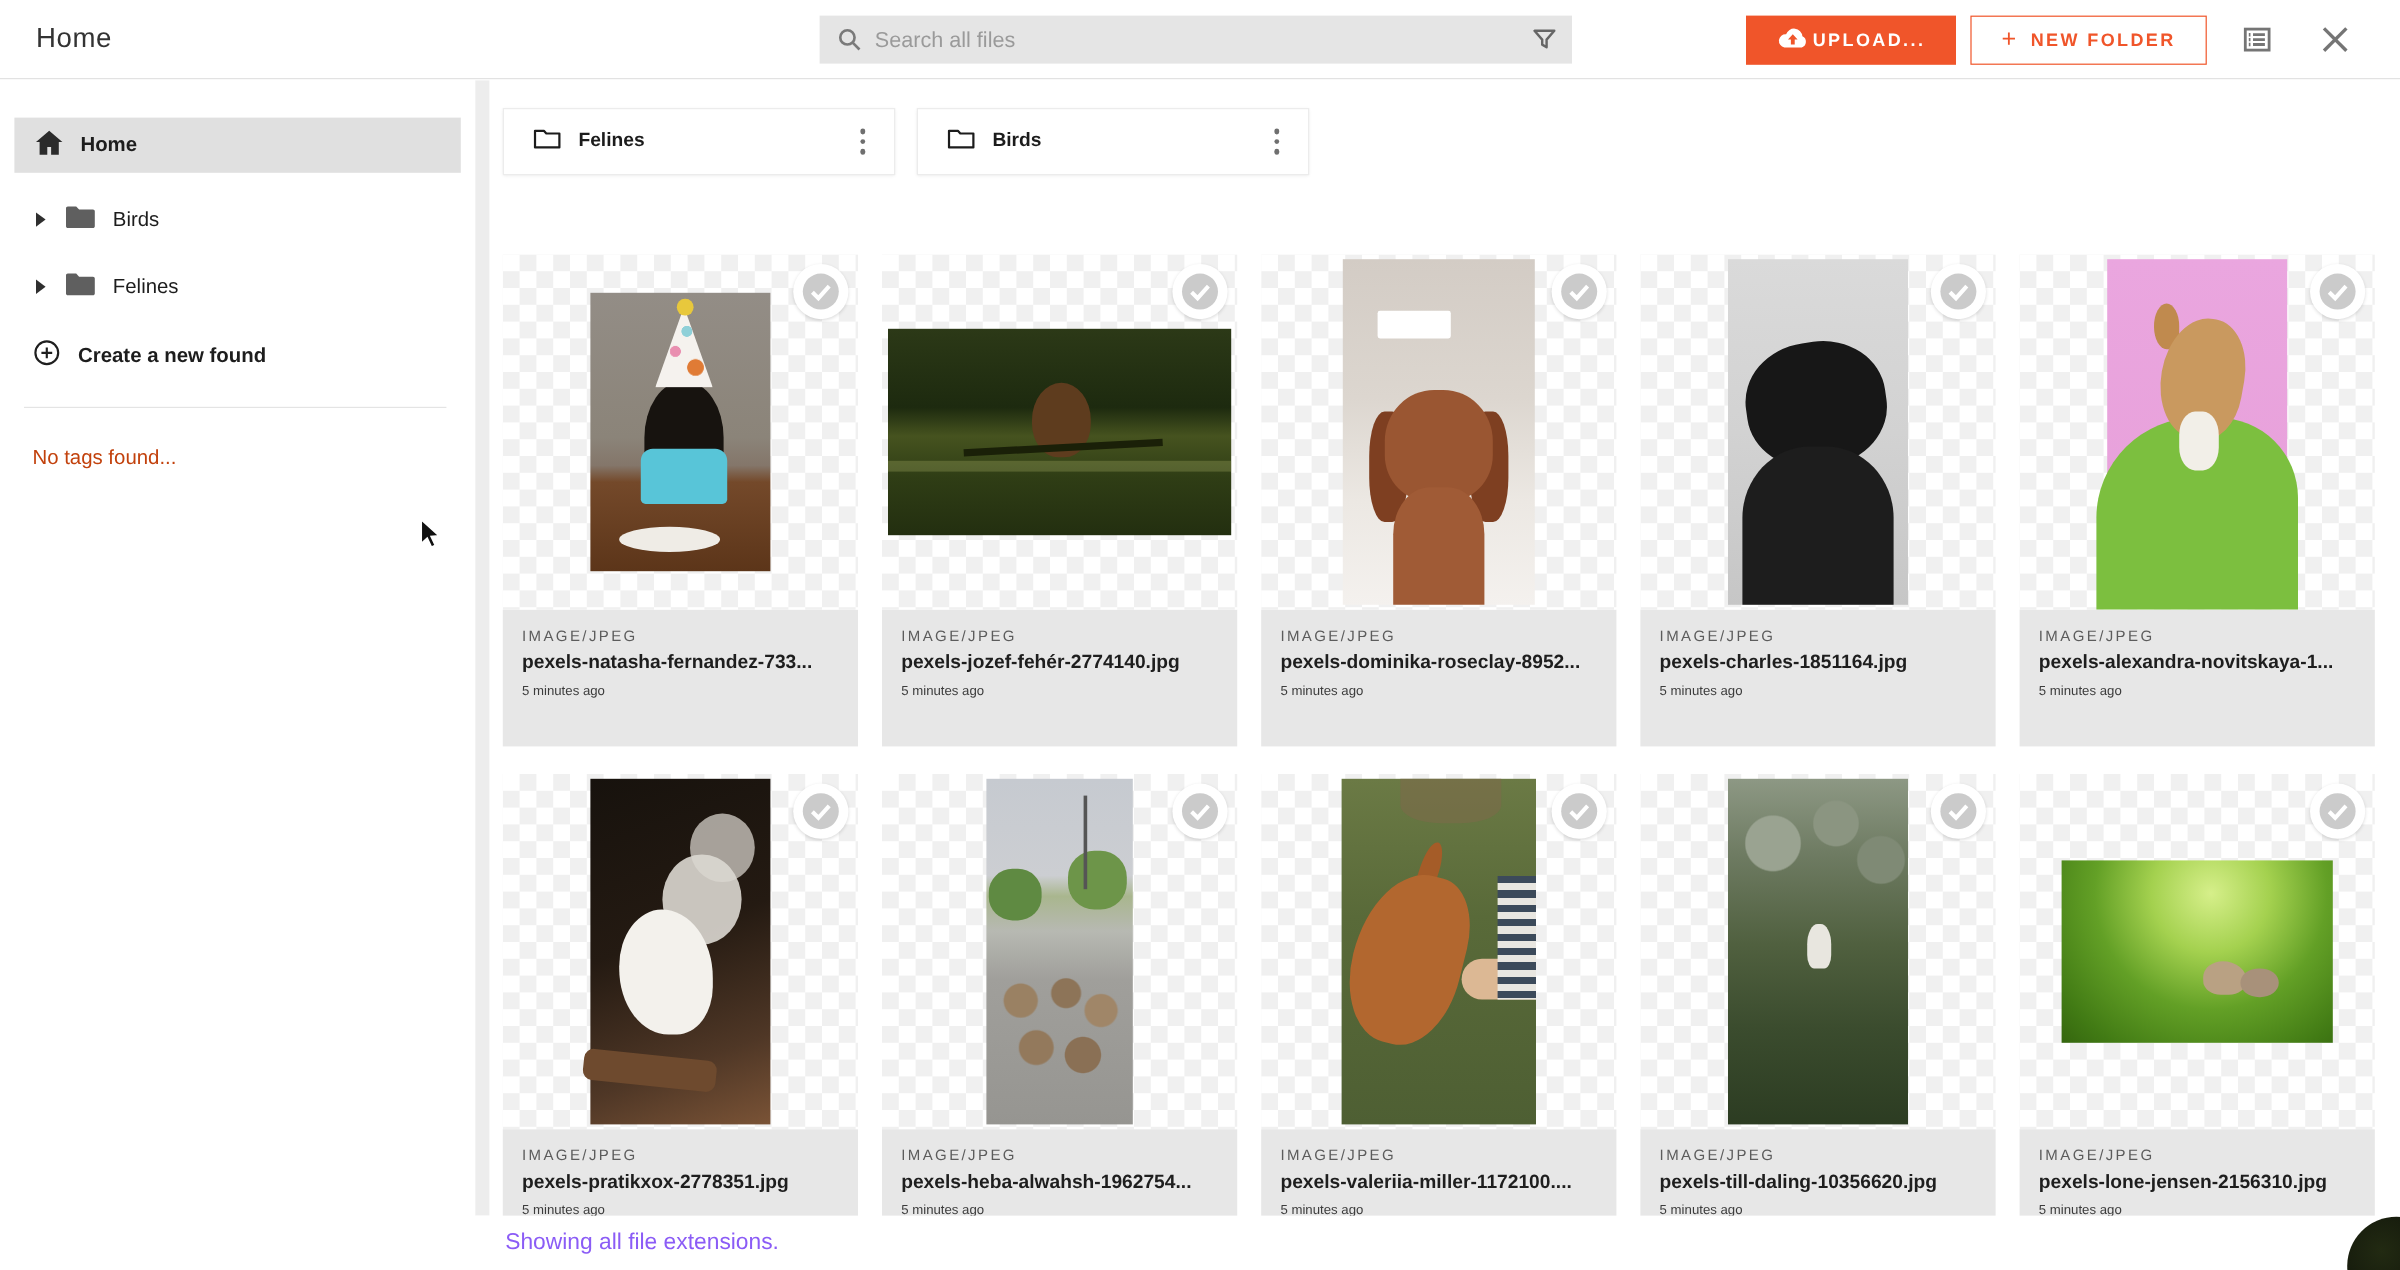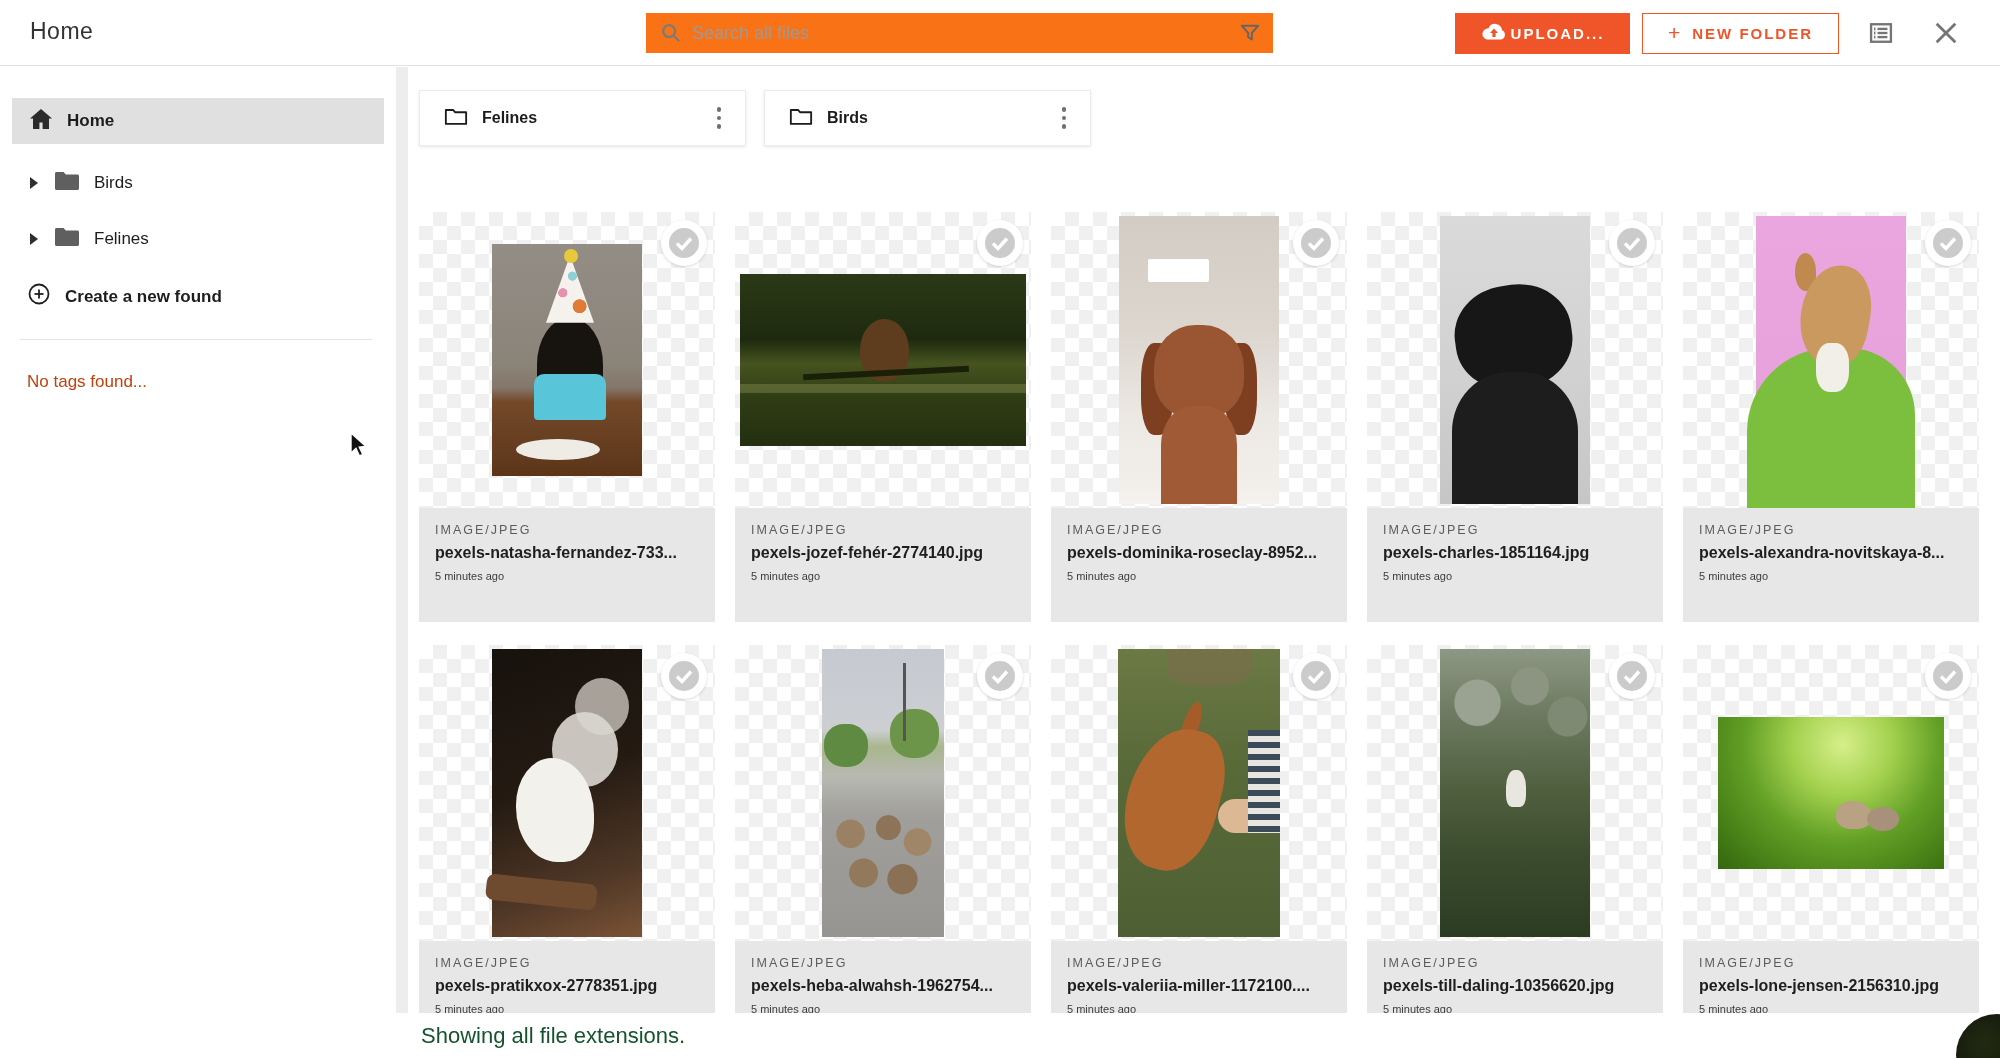--- a/index.html
+++ b/index.html
@@ -3,21 +3,21 @@
 <meta charset="utf-8">
 <style>
   * { margin:0; padding:0; box-sizing:border-box; }
   html,body { width:2000px; height:1058px; overflow:hidden; background:#fff;
     font-family:"Liberation Sans","DejaVu Sans",sans-serif; color:#222; }
 
   
   .header { position:absolute; left:0; top:0; width:2000px; height:66px; background:#fff;
     border-bottom:1px solid #e2e2e2; z-index:30; }
   .page-title { position:absolute; left:30px; top:18px; font-size:23px; color:#333; letter-spacing:.5px; }
-  .searchbox { position:absolute; left:646px; top:13px; width:627px; height:40px; background:#f97316; }
+  .searchbox { position:absolute; left:683px; top:13px; width:627px; height:40px; background:#e5e5e5; }
   .searchbox input { position:absolute; left:46px; top:0; width:500px; height:40px; border:0; background:transparent;
     font-size:18px; color:#444; font-family:inherit; outline:none; }
   .searchbox input::placeholder { color:#9a9a9a; }
   .search-ic { position:absolute; left:14px; top:9px; }
   .funnel-ic { position:absolute; right:12px; top:9px; cursor:pointer; }
   .btn-upload { position:absolute; left:1455px; top:13px; width:175px; height:41px; background:#f0552a; border:0;
     color:#fff; font-size:15px; font-weight:600; letter-spacing:2px; font-family:inherit; cursor:pointer;
     display:flex; align-items:center; justify-content:center; gap:4px; }
   .btn-newfolder { position:absolute; left:1642px; top:13px; width:197px; height:41px; background:#fff;
     border:1px solid #f0552a; color:#f0552a; font-size:15px; font-weight:600; letter-spacing:2px;
@@ -132,21 +132,21 @@
   .t8 .s2 { left:44%; top:42%; width:13%; height:13%; background:#e8e6df; border-radius:45% 45% 30% 30%; }
 
   .t9 { left:35px; top:72px; width:226px; height:152px;
     background:radial-gradient(ellipse at 55% 18%,#d6ef8a 0%,#a4d14f 28%,#63a026 55%,#417a14 85%,#35660f 100%); }
   .t9 .s1 { left:52%; top:55%; width:16%; height:19%; background:#b9a183; border-radius:50% 60% 45% 45%; }
   .t9 .s2 { left:66%; top:59%; width:14%; height:16%; background:#a8917a; border-radius:50%; }
 
   
   .footer { position:absolute; left:396px; top:1013px; width:1604px; height:45px; background:#fff; z-index:20;
     display:flex; align-items:center; padding-left:25px; }
-  .footer-text { font-size:22px; color:#14532d;text-align:center; }
+  .footer-text { font-size:19px; color:#8b5cf6;text-align:center; }
 
   .corner-blob { position:absolute; right:-38px; bottom:-38px; width:82px; height:82px; border-radius:50%;
     background:radial-gradient(circle at 35% 35%,#222a12 0%,#10140a 70%); z-index:40; }
 
   .cursor { position:absolute; left:347px; top:431px; z-index:50; pointer-events:none; }
 </style>
 </head>
 <body>
 
 <div class="header">
@@ -377,21 +377,21 @@
           </div>
         <div class="badge">
           <svg width="32" height="32" viewBox="0 0 32 32">
               <circle cx="16" cy="16" r="15" fill="#cbcbcb"></circle>
               <polyline points="9,16.5 14,21.5 23,11.5" fill="none" stroke="#fff" stroke-width="3.4"></polyline>
             </svg>
         </div>
       </div>
       <div class="meta">
         <div class="ftype">IMAGE/JPEG</div>
-        <div class="fname">pexels-alexandra-novitskaya-8...</div>
+        <div class="fname">pexels-alexandra-novitskaya-1...</div>
         <div class="ftime">5 minutes ago</div>
       </div>
     </article>
 
     <article class="card">
       <div class="thumb">
         <div class="img t5">
             <i class="s1"></i>
             <i class="s2"></i>
             <i class="s3"></i>

